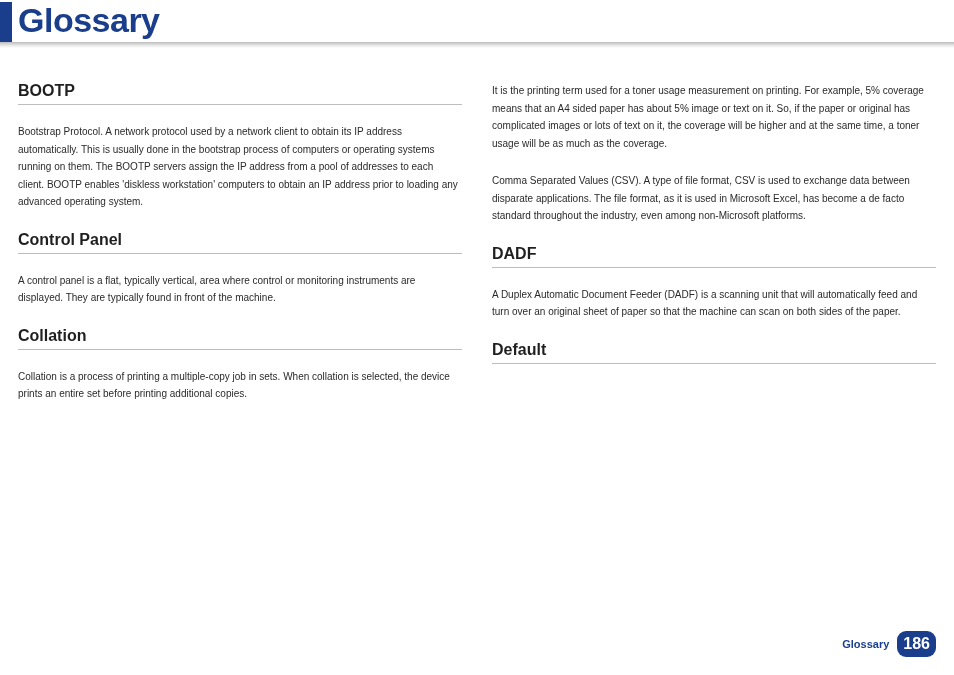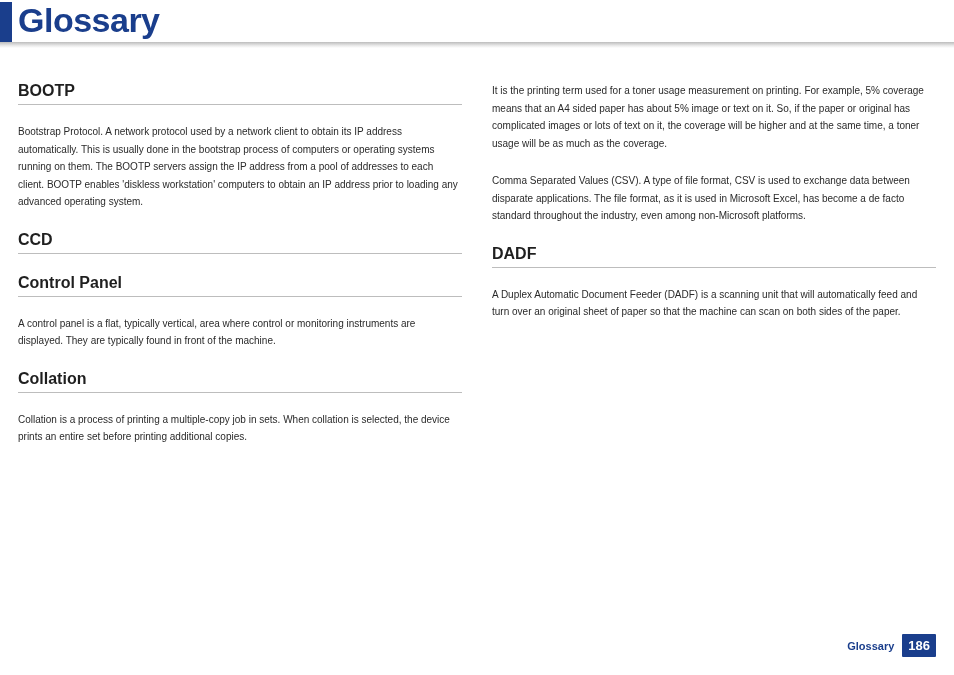--- a/index.html
+++ b/index.html
@@ -67,42 +67,41 @@
   }
   .footer .label {
     font-size: 11px;
     font-weight: 700;
     color: #1a3e8c;
   }
   .footer .pagebox {
     background: #1a3e8c;
     color: #fff;
     font-weight: 700;
-    font-size: 13px;
+    font-size: 16px;
     padding: 4px 6px;
-    border-radius: 1px;
+    border-radius: 9px;
   }
 </style>
 </head>
 <body>
 
 <div class="title-bar">
   <div class="title-accent"></div>
   <h1 class="title">Glossary</h1>
   <div class="title-underline"></div>
 </div>
 
 <div class="content">
   <div class="col">
     <div class="entry">
       <h2>BOOTP</h2>
       <p>Bootstrap Protocol. A network protocol used by a network client to obtain its IP address automatically. This is usually done in the bootstrap process of computers or operating systems running on them. The BOOTP servers assign the IP address from a pool of addresses to each client. BOOTP enables 'diskless workstation' computers to obtain an IP address prior to loading any advanced operating system.</p>
     </div>
     <div class="entry">
-      <h2>CCD</h2>
     </div>
     <div class="entry">
       <h2>Control Panel</h2>
       <p>A control panel is a flat, typically vertical, area where control or monitoring instruments are displayed. They are typically found in front of the machine.</p>
     </div>
     <div class="entry">
       <h2>Collation</h2>
       <p>Collation is a process of printing a multiple-copy job in sets. When collation is selected, the device prints an entire set before printing additional copies.</p>
     </div>
   </div>
@@ -112,20 +111,21 @@
       <p>It is the printing term used for a toner usage measurement on printing. For example, 5% coverage means that an A4 sided paper has about 5% image or text on it. So, if the paper or original has complicated images or lots of text on it, the coverage will be higher and at the same time, a toner usage will be as much as the coverage.</p>
     </div>
     <div class="entry">
       <p>Comma Separated Values (CSV). A type of file format, CSV is used to exchange data between disparate applications. The file format, as it is used in Microsoft Excel, has become a de facto standard throughout the industry, even among non-Microsoft platforms.</p>
     </div>
     <div class="entry">
       <h2>DADF</h2>
       <p>A Duplex Automatic Document Feeder (DADF) is a scanning unit that will automatically feed and turn over an original sheet of paper so that the machine can scan on both sides of the paper.</p>
     </div>
     <div class="entry">
+      <h2>Default</h2>
     </div>
   </div>
 </div>
 
 <div class="footer">
   <span class="label">Glossary</span>
   <span class="pagebox">186</span>
 </div>
 
 </body></html>

